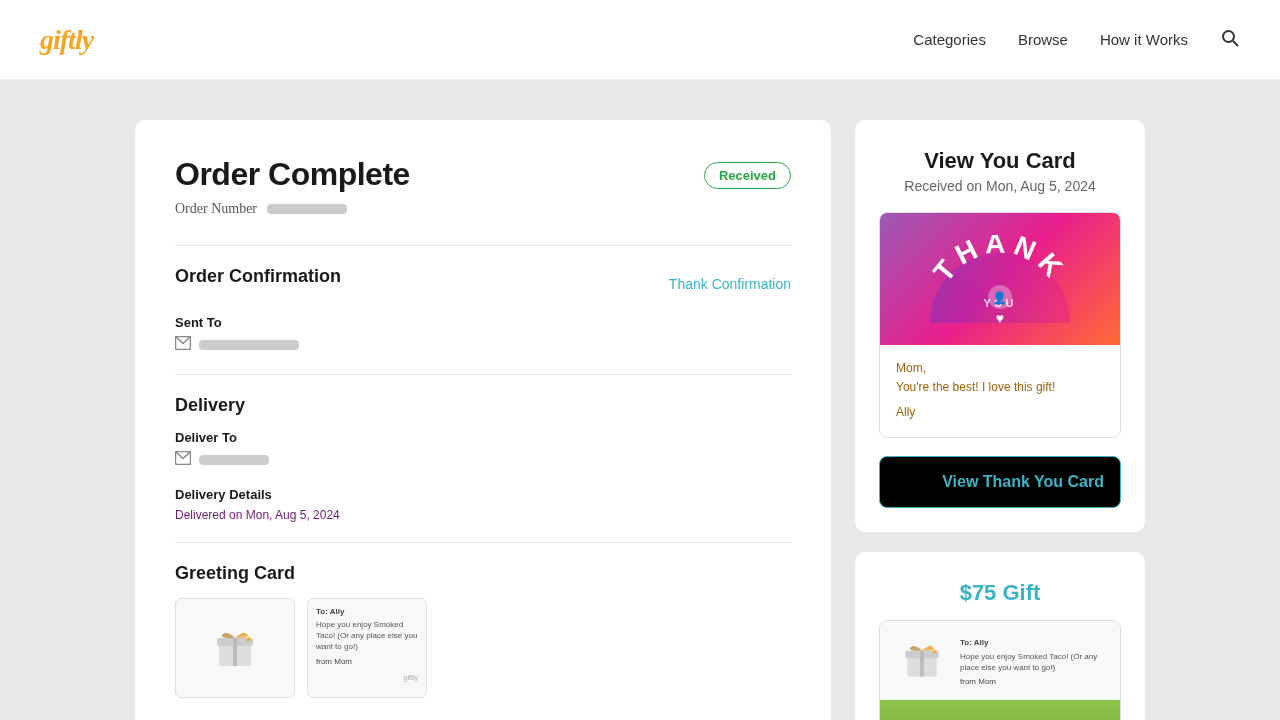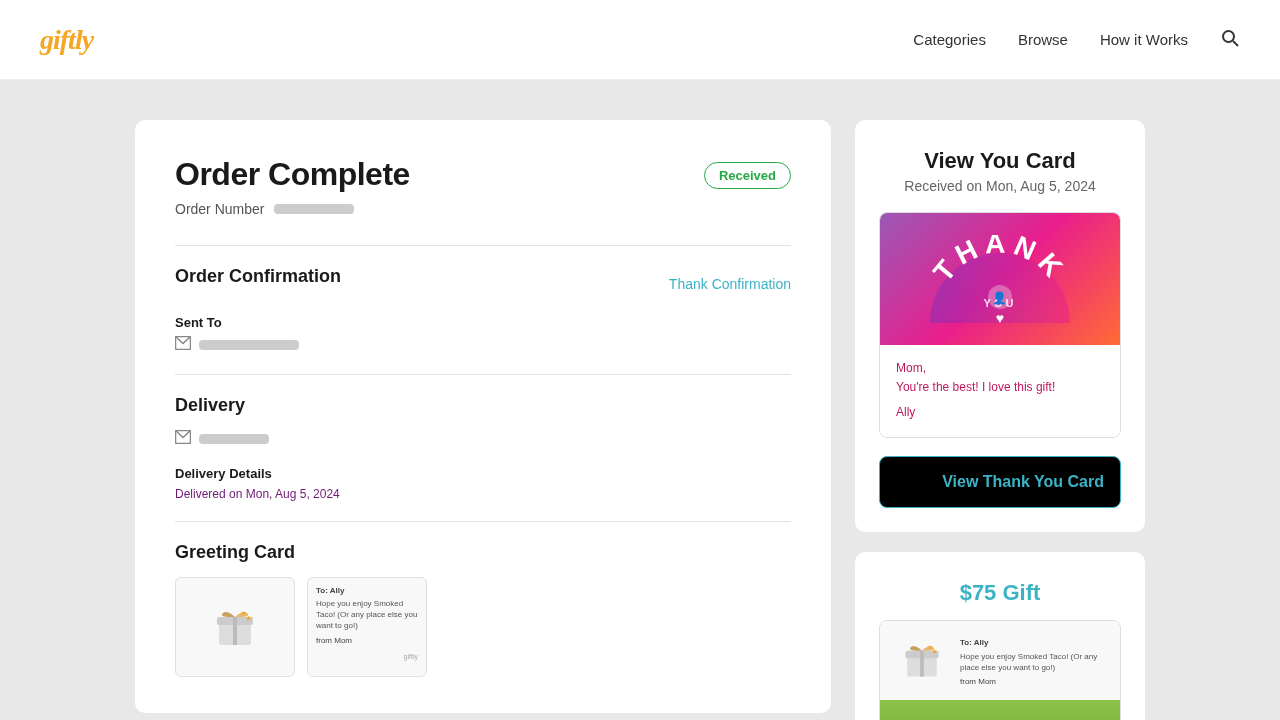--- a/index.html
+++ b/index.html
@@ -86,20 +86,21 @@
     }
     .order-number-row {
       display: flex;
       align-items: center;
       gap: 10px;
       margin-bottom: 28px;
     }
     .order-number-label {
       font-size: 14px;
       color: #555;
+      font-family: Liberation Serif, serif;
     }
     .redacted-bar {
       height: 10px;
       border-radius: 4px;
       background: #ccc;
       display: inline-block;
     }
 
     .divider {
       border: none;
@@ -224,21 +225,21 @@
       min-height: 100px;
     }
     .ty-arch {
       text-align: center;
     }
     .ty-card-bottom {
       background: #fff;
       padding: 14px 16px;
       text-align: left;
       font-size: 12px;
-      color: #be185d;
+      color: #a16207;
       line-height: 1.6;
       min-height: 80px;
     }
 
     .view-ty-btn {
       width: 100%;
       padding: 16px;
       background: #000000;
       border: 1.5px solid #3ab4c5;
       border-radius: 8px;
@@ -349,20 +350,21 @@
           </svg>
         </span>
         <span class="redacted-bar rb-100"></span>
       </div>
     </div>
 
     <hr class="divider">
 
     <div>
       <div class="section-title">Delivery</div>
+      <div class="field-label">Deliver To</div>
       <div class="field-row">
         <span>
           <svg width="16" height="14" viewBox="0 0 16 14" fill="none" stroke="#888" stroke-width="1.5">
             <rect x="0.5" y="0.5" width="15" height="13" rx="1.5"></rect>
             <polyline points="0.5,0.5 8,7.5 15.5,0.5"></polyline>
           </svg>
         </span>
         <span class="redacted-bar rb-70"></span>
       </div>
       <div class="delivery-details-section">

